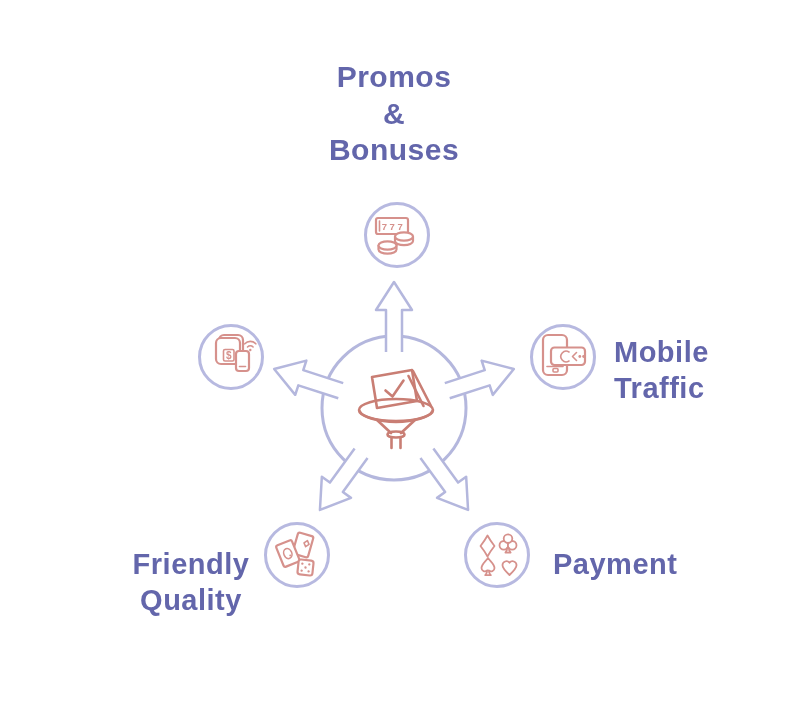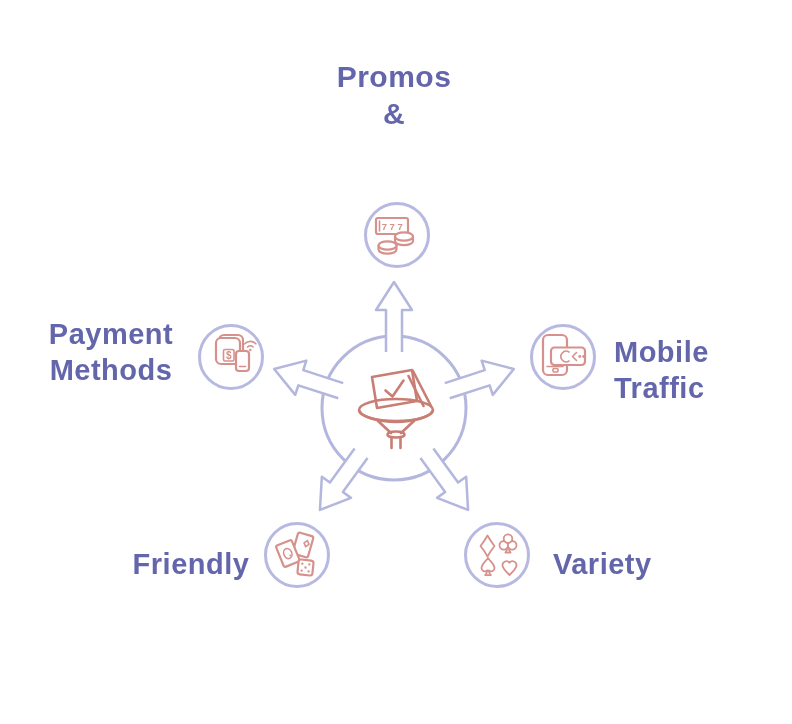--- a/index.html
+++ b/index.html
@@ -44,38 +44,36 @@
   }
 </style>
 </head>
 <body>
 
 <div class="stage">
 
   <div class="label big t-center" style="left:254px;top:59px;width:280px">
     <div>Promos</div>
     <div>&amp;</div>
+    <div>Bonuses</div>
   </div>
 
-  <div class="label t-center" style="left:11px;top:316px;width:200px">
-    <div>Payment</div>
-    <div>Methods</div>
-  </div>
 
   <div class="label t-left" style="left:614px;top:334px;width:170px">
     <div>Mobile</div>
     <div>Traffic</div>
   </div>
 
   <div class="label t-center" style="left:91px;top:546px;width:200px">
     <div>Friendly</div>
+    <div>Quality</div>
   </div>
 
   <div class="label t-left" style="left:553px;top:546px;width:170px">
-    <div>Variety</div>
+    <div>Payment</div>
   </div>
 
   <svg style="left:244px;top:258px" width="300" height="300" viewBox="0 0 300 300">
     <circle class="hub-circle" cx="150" cy="150" r="72"></circle>
     <g>
       <path class="arrow" transform="rotate(0 150 150)" d="M142,94 L142,52 L132,52 L150,24 L168,52 L158,52 L158,94"></path>
       <path class="arrow" transform="rotate(72 150 150)" d="M142,94 L142,52 L132,52 L150,24 L168,52 L158,52 L158,94"></path>
       <path class="arrow" transform="rotate(288 150 150)" d="M142,94 L142,52 L132,52 L150,24 L168,52 L158,52 L158,94"></path>
       <path class="arrow" transform="rotate(144 150 150)" d="M142,94 L142,52 L132,52 L150,24 L168,52 L158,52 L158,94"></path>
       <path class="arrow" transform="rotate(216 150 150)" d="M142,94 L142,52 L132,52 L150,24 L168,52 L158,52 L158,94"></path>

